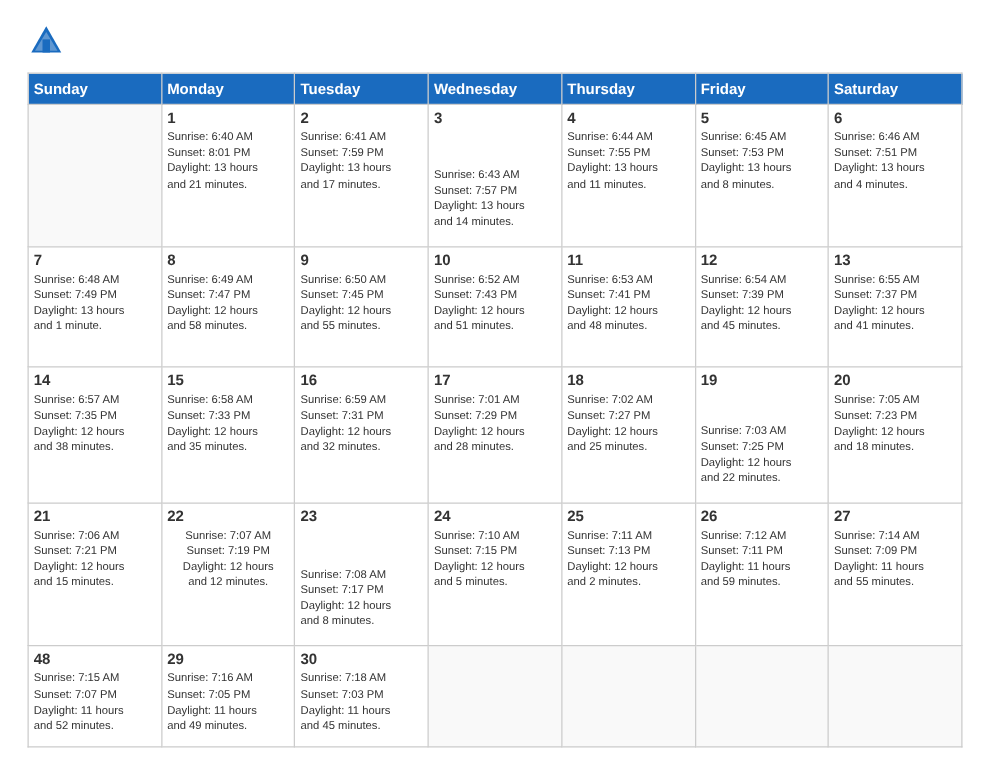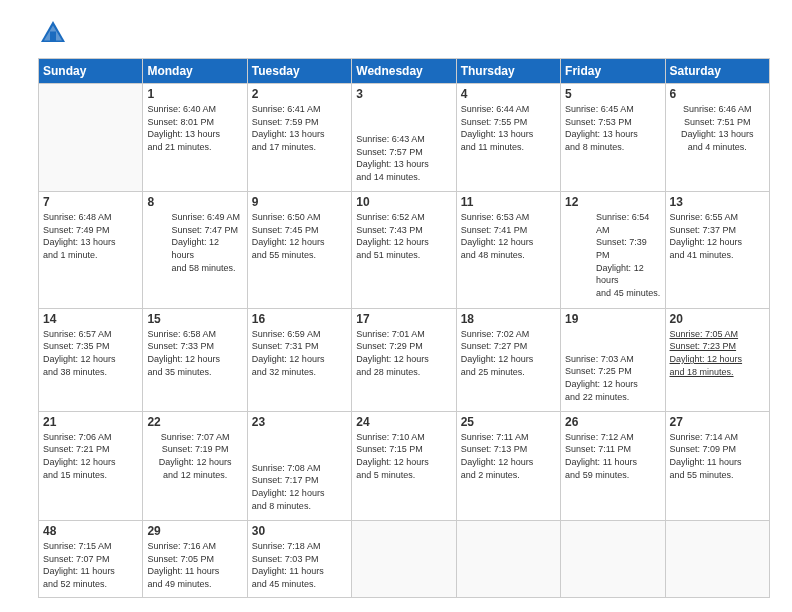--- a/index.html
+++ b/index.html
@@ -6,21 +6,21 @@
     body {
       width: 792px;
       height: 612px;
       background: #fff;
       font-family: Arial, sans-serif;
       overflow: hidden;
     }
     .page {
       width: 792px;
       height: 612px;
-      padding: 18px 22px 14px 38px;
+      padding: 18px 22px 14px 22px;
       display: flex;
       flex-direction: column;
     }
     .top-section {
       display: flex;
       justify-content: space-between;
       align-items: flex-start;
       margin-bottom: 10px;
     }
     .logo {
@@ -169,37 +169,37 @@
           </td>
           <td>
             <span class="day-num">5</span>
             <div class="day-info" style="white-space: pre-line;">Sunrise: 6:45 AM
 Sunset: 7:53 PM
 Daylight: 13 hours
 and 8 minutes.</div>
           </td>
           <td>
             <span class="day-num">6</span>
-            <div class="day-info" style="white-space: pre-line; text-align: center;">Sunrise: 6:46 AM
+            <div class="day-info" style="white-space: pre-line;">Sunrise: 6:46 AM
 Sunset: 7:51 PM
 Daylight: 13 hours
 and 4 minutes.</div>
           </td>
         </tr>
         <tr>
           <td>
             <span class="day-num">7</span>
             <div class="day-info" style="white-space: pre-line;">Sunrise: 6:48 AM
 Sunset: 7:49 PM
 Daylight: 13 hours
 and 1 minute.</div>
           </td>
           <td>
             <span class="day-num">8</span>
-            <div class="day-info" style="white-space: pre-line; margin-left: 24px;">Sunrise: 6:49 AM
+            <div class="day-info" style="white-space: pre-line;">Sunrise: 6:49 AM
 Sunset: 7:47 PM
 Daylight: 12 hours
 and 58 minutes.</div>
           </td>
           <td>
             <span class="day-num">9</span>
             <div class="day-info" style="white-space: pre-line;">Sunrise: 6:50 AM
 Sunset: 7:45 PM
 Daylight: 12 hours
 and 55 minutes.</div>
@@ -213,21 +213,21 @@
           </td>
           <td>
             <span class="day-num">11</span>
             <div class="day-info" style="white-space: pre-line;">Sunrise: 6:53 AM
 Sunset: 7:41 PM
 Daylight: 12 hours
 and 48 minutes.</div>
           </td>
           <td>
             <span class="day-num">12</span>
-            <div class="day-info" style="white-space: pre-line; margin-left: 31px;">Sunrise: 6:54 AM
+            <div class="day-info" style="white-space: pre-line;">Sunrise: 6:54 AM
 Sunset: 7:39 PM
 Daylight: 12 hours
 and 45 minutes.</div>
           </td>
           <td>
             <span class="day-num">13</span>
             <div class="day-info" style="white-space: pre-line;">Sunrise: 6:55 AM
 Sunset: 7:37 PM
 Daylight: 12 hours
 and 41 minutes.</div>
@@ -271,21 +271,21 @@
           </td>
           <td>
             <span class="day-num">19</span>
             <div class="day-info" style="white-space: pre-line; margin-top: 27px;">Sunrise: 7:03 AM
 Sunset: 7:25 PM
 Daylight: 12 hours
 and 22 minutes.</div>
           </td>
           <td>
             <span class="day-num">20</span>
-            <div class="day-info" style="white-space: pre-line; text-decoration: underline;">Sunrise: 7:05 AM
+            <div class="day-info" style="white-space: pre-line;">Sunrise: 7:05 AM
 Sunset: 7:23 PM
 Daylight: 12 hours
 and 18 minutes.</div>
           </td>
         </tr>
         <tr>
           <td>
             <span class="day-num">21</span>
             <div class="day-info" style="white-space: pre-line;">Sunrise: 7:06 AM
 Sunset: 7:21 PM

